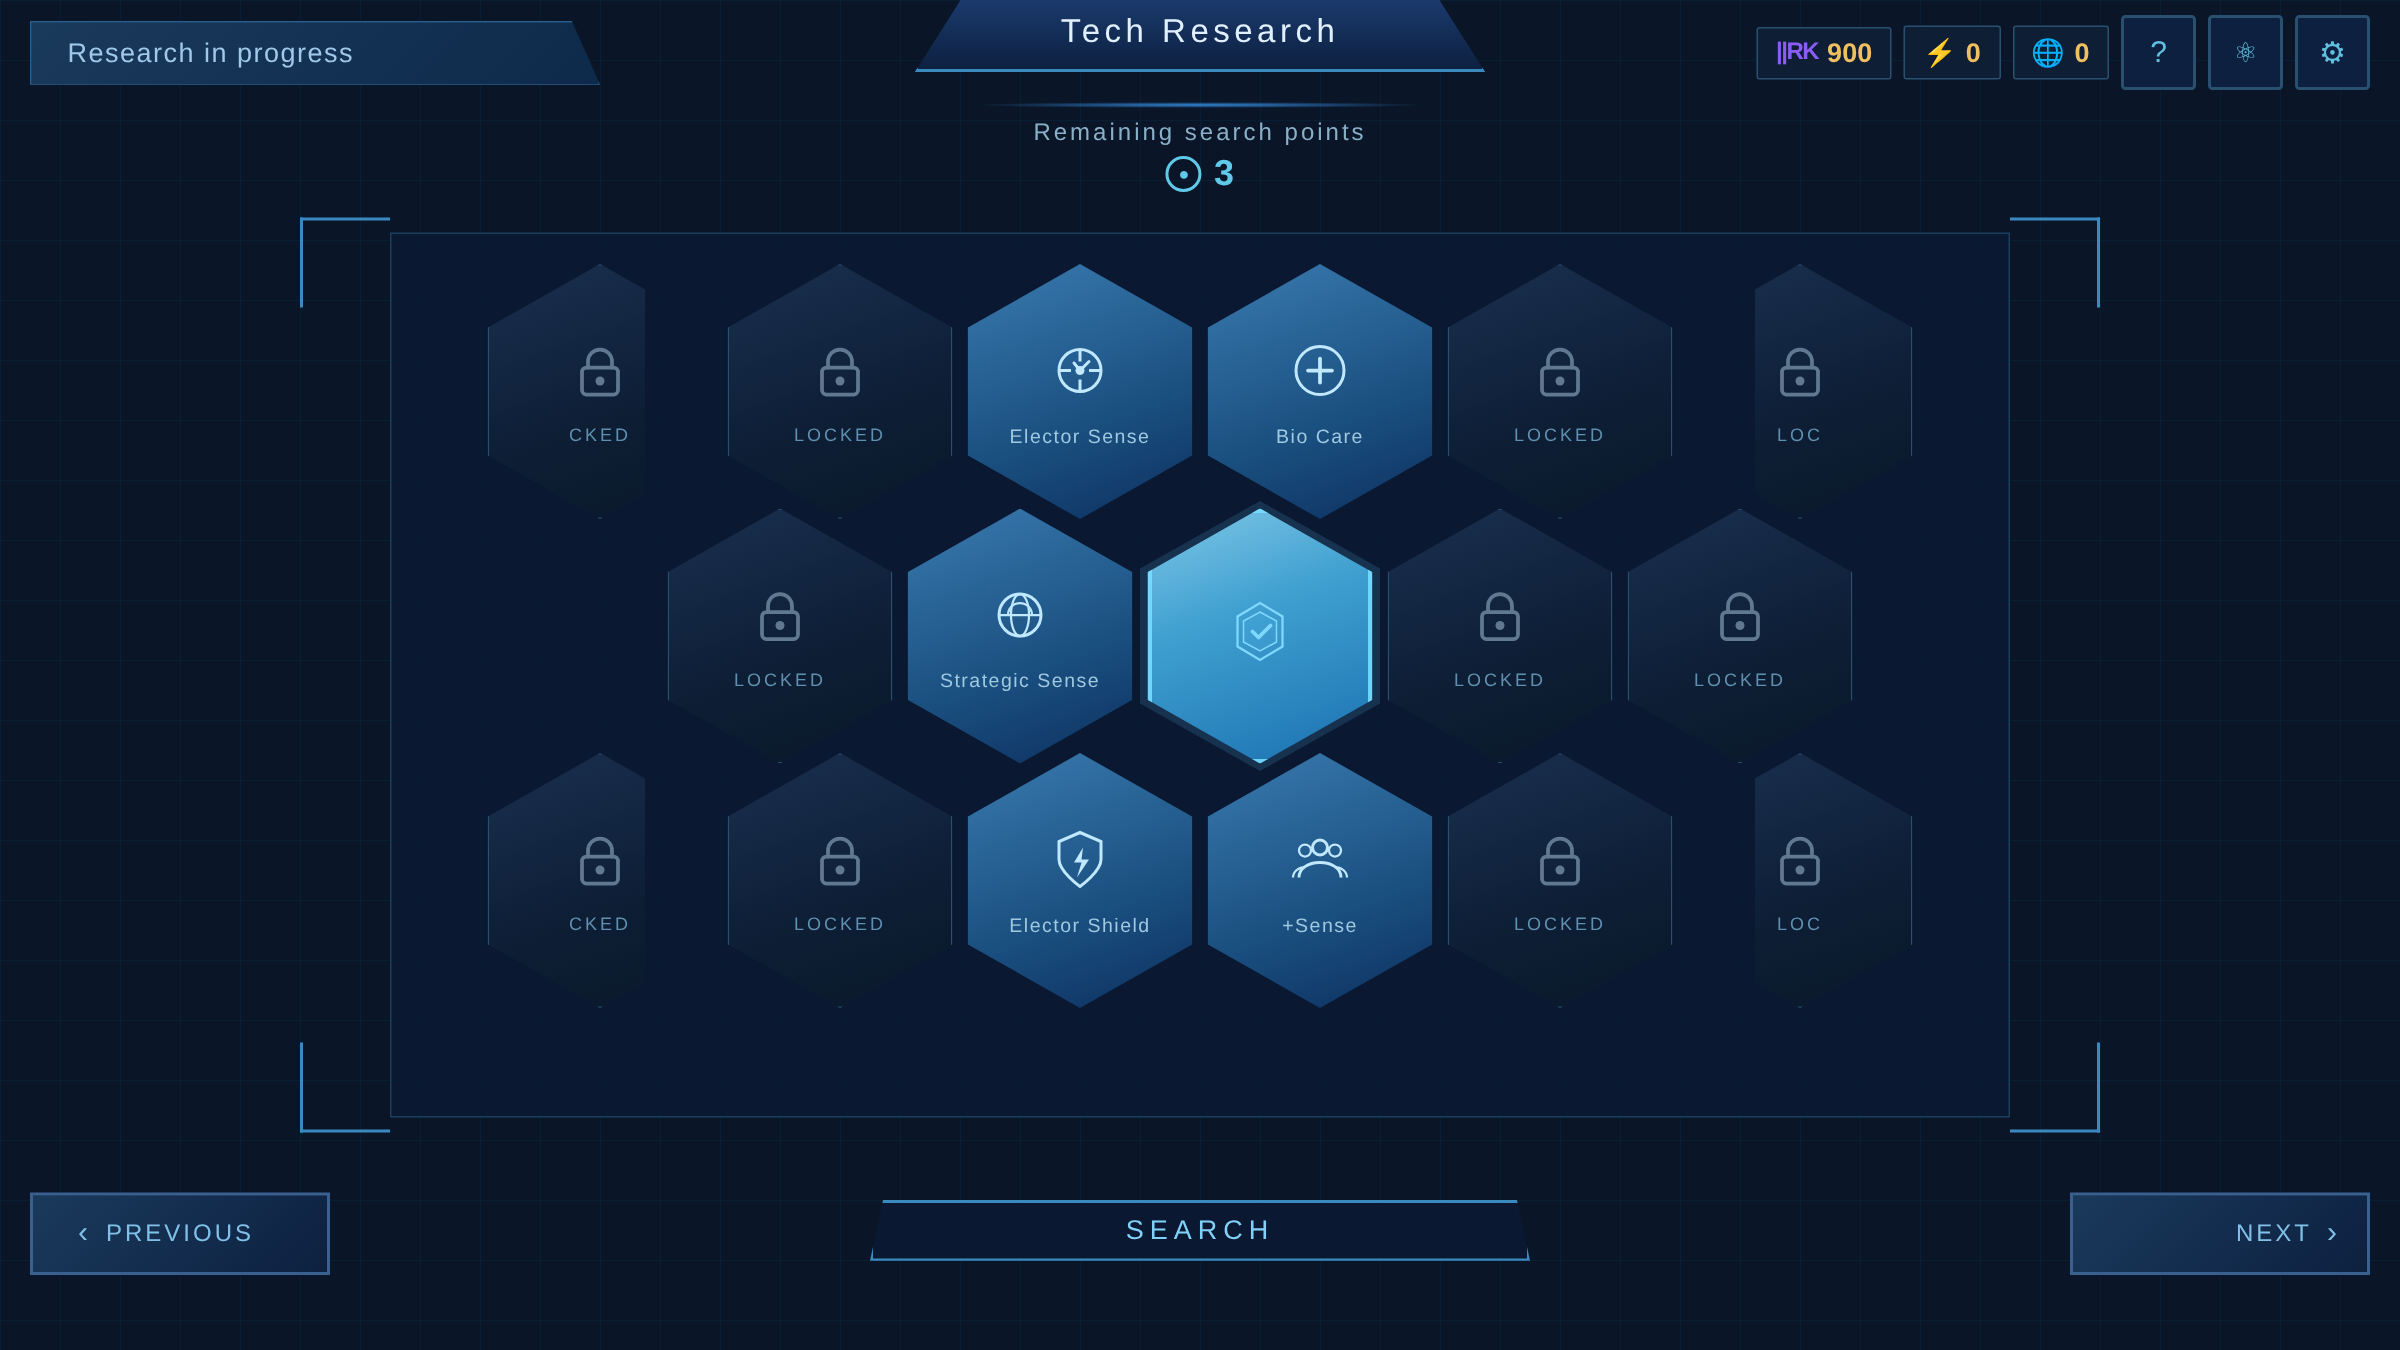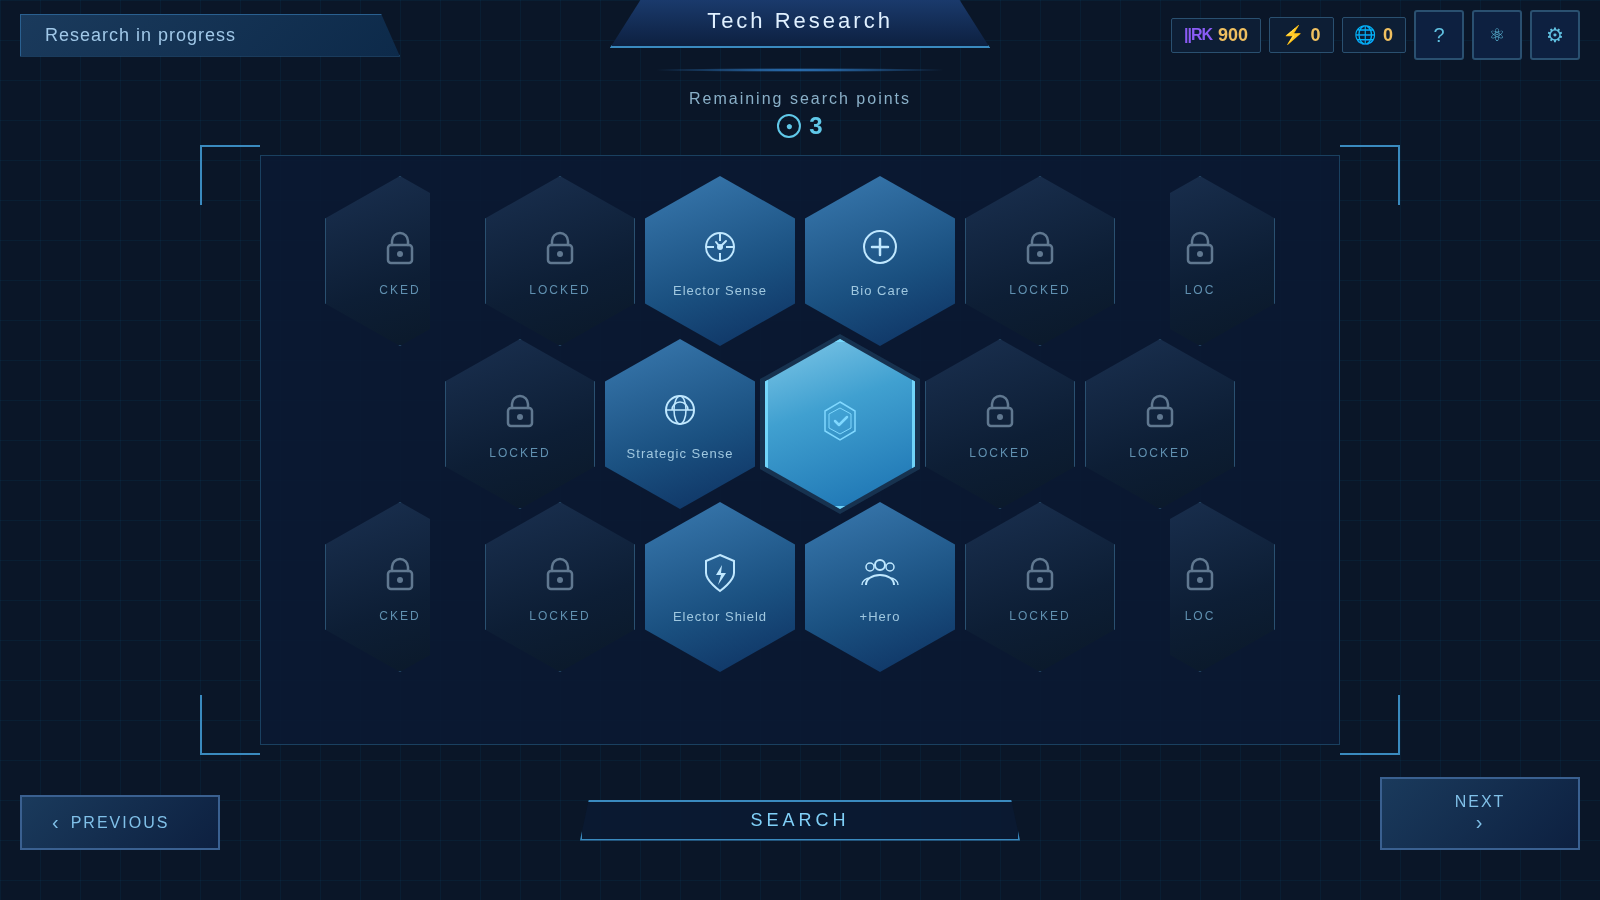--- a/index.html
+++ b/index.html
@@ -113,21 +113,20 @@
     }
 
     
     .remaining-points {
       position: absolute;
       top: 80px;
       left: 50%;
       transform: translateX(-50%);
       text-align: center;
       z-index: 5;
-      margin-top: 10px;
     }
 
     .remaining-label {
       color: #8ab0c8;
       font-size: 16px;
       letter-spacing: 2px;
       margin-bottom: 4px;
     }
 
     .points-value {
@@ -312,27 +311,27 @@
 
     .btn-next {
       position: absolute;
       bottom: 50px;
       right: 20px;
       background: linear-gradient(135deg, #1a3a5c, #0d2040);
       border: 2px solid #3a6090;
       color: #80c0e8;
       font-size: 16px;
       letter-spacing: 2px;
-      padding: 14px 30px;
+      padding: 14px 18px;
       cursor: pointer;
       display: flex;
       align-items: center;
+      gap: 10px;
       min-width: 200px;
       justify-content: flex-end;
-      flex-direction: column;
     }
 
     
     .title-glow {
       position: absolute;
       top: 68px;
       left: 50%;
       transform: translateX(-50%);
       width: 300px;
       height: 4px;
@@ -575,21 +574,21 @@
           <div class="hex-bg hex-active"></div>
           <div class="hex-content">
             <div class="hex-icon"><svg width="44" height="44" viewBox="0 0 44 44" fill="none" xmlns="http://www.w3.org/2000/svg">
       <circle cx="22" cy="14" r="5" stroke="#c0e8ff" stroke-width="2" fill="none"></circle>
       <circle cx="12" cy="16" r="4" stroke="#c0e8ff" stroke-width="1.5" fill="none"></circle>
       <circle cx="32" cy="16" r="4" stroke="#c0e8ff" stroke-width="1.5" fill="none"></circle>
       <path d="M8 34C8 28 14 24 22 24C30 24 36 28 36 34" stroke="#c0e8ff" stroke-width="2" fill="none"></path>
       <path d="M4 34C4 30 8 27 12 27" stroke="#c0e8ff" stroke-width="1.5" fill="none"></path>
       <path d="M40 34C40 30 36 27 32 27" stroke="#c0e8ff" stroke-width="1.5" fill="none"></path>
     </svg></div>
-            <div class="hex-label">+Hero</div>
+            <div class="hex-label">+Sense</div>
           </div>
         </div>
         <div class="hex-item">
           <div class="hex-bg hex-locked"></div>
           <div class="hex-content">
             <div class="hex-icon"><svg width="44" height="44" viewBox="0 0 44 44" fill="none" xmlns="http://www.w3.org/2000/svg">
       <rect x="10" y="20" width="24" height="18" rx="3" stroke="#607890" stroke-width="2.5" fill="none"></rect>
       <path d="M14 20V16C14 11.6 17.6 8 22 8C26.4 8 30 11.6 30 16V20" stroke="#607890" stroke-width="2.5" fill="none" stroke-linecap="round"></path>
       <circle cx="22" cy="29" r="3" fill="#607890"></circle>
     </svg></div>

